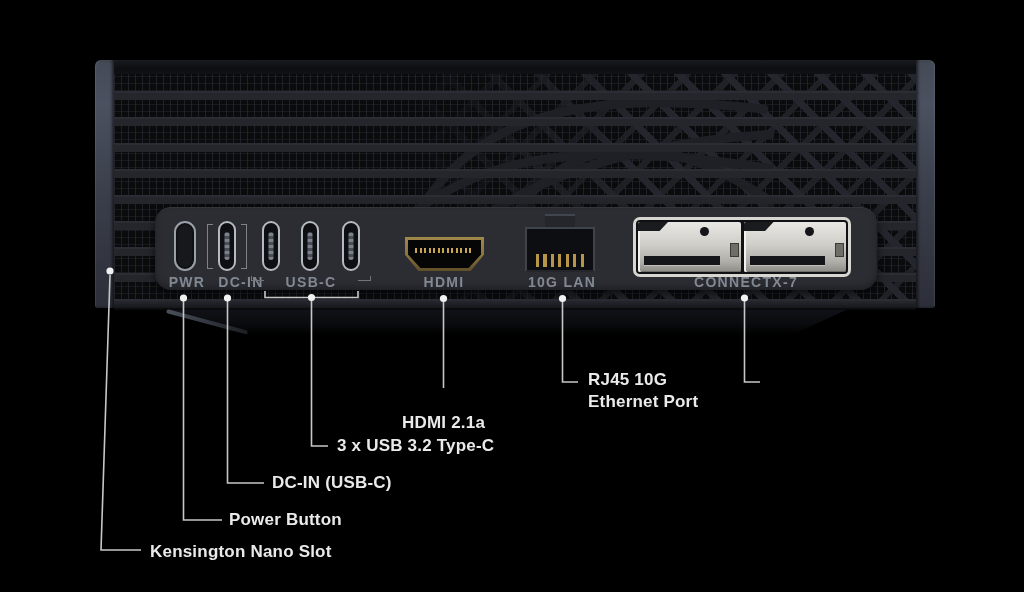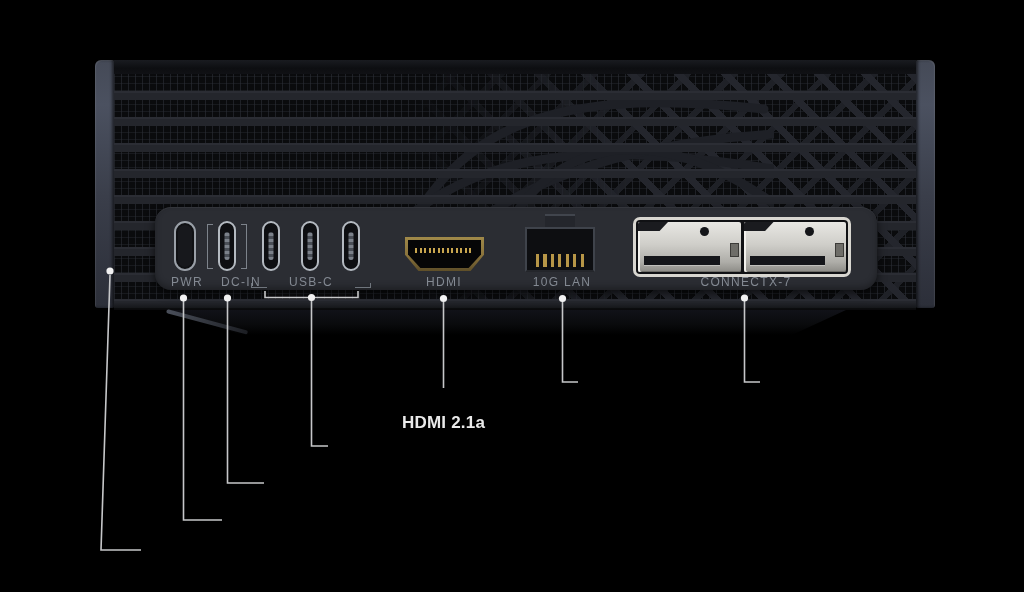--- a/index.html
+++ b/index.html
@@ -84,23 +84,23 @@
         box-shadow:inset 2px 0 0 #f2f1ed, inset 0 -1px 0 #6f6e69;}
   .cage .notch{position:absolute;left:0;top:0;width:30px;height:9px;background:#1a1b1f;
         clip-path:polygon(0 0,100% 0,72% 100%,0 100%);}
   .cage .hole{position:absolute;left:60%;top:5px;width:9px;height:9px;border-radius:50%;background:#141519;}
   .cage .slot{position:absolute;left:6px;width:74%;bottom:7px;height:9px;background:#15161a;
         box-shadow:0 1px 0 rgba(250,250,248,.35);}
   .cage .latch{position:absolute;right:2px;top:21px;width:9px;height:14px;background:#6e6d68;
         box-shadow:inset 0 0 0 1px #3c3b38;}
 
   .port-label{position:absolute;top:69px;height:12px;color:#838992;
-        font-size:12px;font-weight:400;letter-spacing:1.3px;text-align:center;
+        font-size:14px;font-weight:700;letter-spacing:1.3px;text-align:center;
         white-space:nowrap;line-height:12px;}
-  .usb-group{display:flex;align-items:flex-end;justify-content:center;gap:22px;}
+  .usb-group{display:flex;align-items:flex-start;justify-content:center;gap:22px;}
   .mark{width:18px;height:5px;box-sizing:border-box;border-bottom:1.5px solid #6f757d;}
   .mark.ml{border-left:1.5px solid #6f757d;}
   .mark.mr{border-right:1.5px solid #6f757d;}
 
   
   .leaders{position:absolute;left:0;top:0;pointer-events:none;}
   .callout{position:absolute;color:#eaeaea;font-size:17px;font-weight:700;
            letter-spacing:.2px;white-space:nowrap;line-height:22px;}
 </style>
 </head>
@@ -202,15 +202,23 @@
       <circle cx="110" cy="271" r="3.6"></circle>
       <circle cx="183.5" cy="298" r="3.6"></circle>
       <circle cx="227.5" cy="298" r="3.6"></circle>
       <circle cx="311.5" cy="297.5" r="3.6"></circle>
       <circle cx="443.5" cy="298.5" r="3.6"></circle>
       <circle cx="562.5" cy="298.5" r="3.6"></circle>
       <circle cx="744.5" cy="298" r="3.6"></circle>
     </g>
   </svg>
 
+  <div class="callout" style="left:150px;top:541px">Kensington Nano Slot</div>
+  <div class="callout" style="left:229px;top:509px">Power Button</div>
+  <div class="callout" style="left:272px;top:472px">DC-IN (USB-C)</div>
+  <div class="callout" style="left:337px;top:435px">3 x USB 3.2 Type-C</div>
   <div class="callout" style="left:402px;top:412px">HDMI 2.1a</div>
+  <div class="callout" style="left:588px;top:369px">
+    <div>RJ45 10G</div>
+    <div>Ethernet Port</div>
+  </div>
 
 </div>
 
 </body></html>

